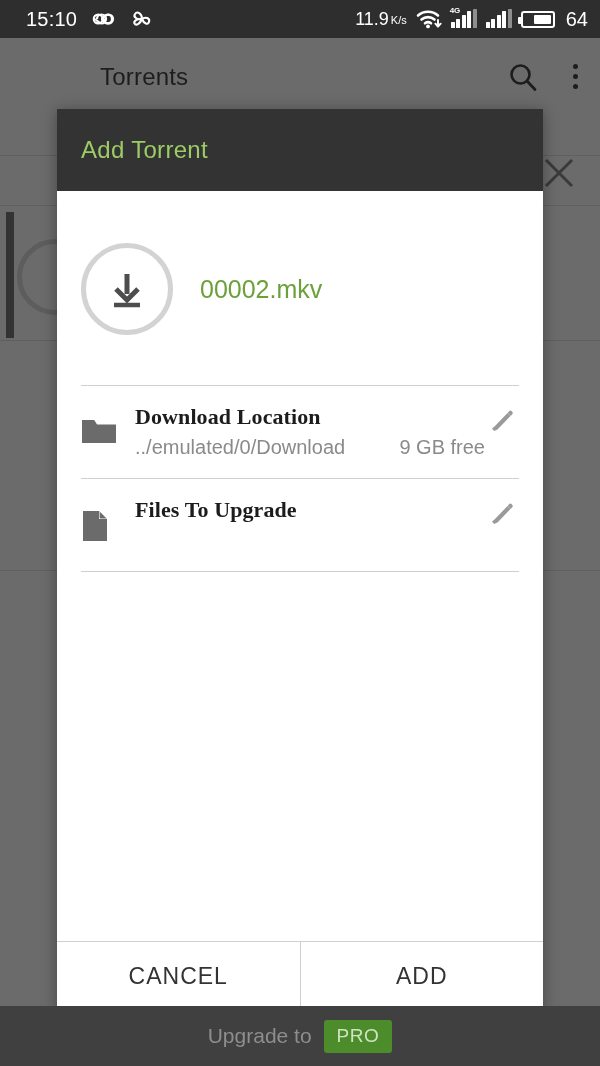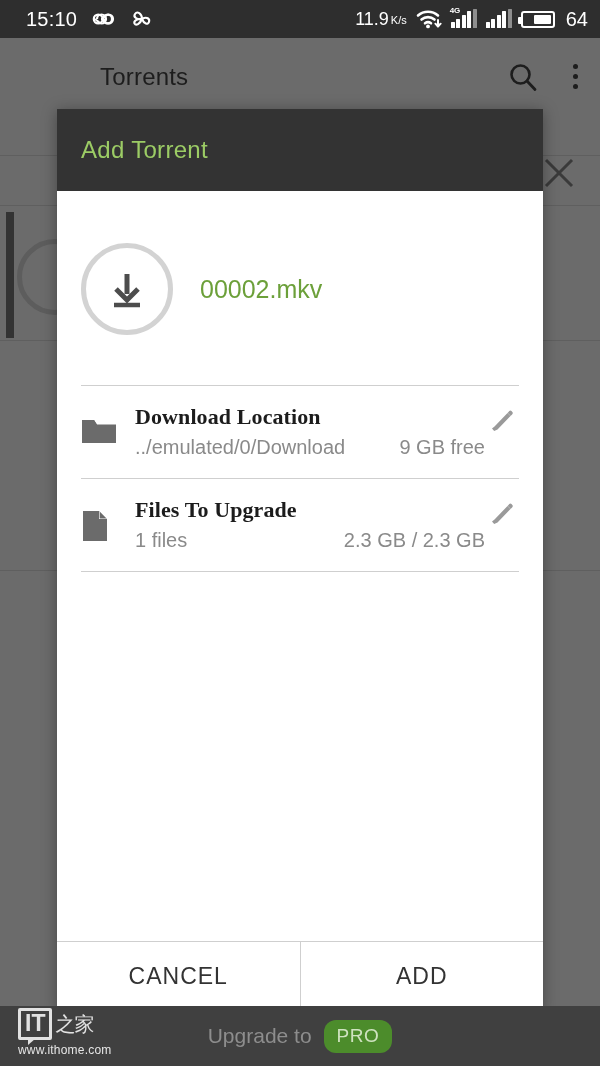--- a/index.html
+++ b/index.html
@@ -307,21 +307,21 @@
   }
   #bottom-bar .upgrade-text {
     font-size: 21px;
     color: #8d8d8d;
   }
   #bottom-bar .pro-badge {
     background: #4c8c2b;
     color: #cfe3c0;
     font-size: 19px;
     padding: 5px 13px 6px 13px;
-    border-radius: 12px;
+    border-radius: 3px;
     letter-spacing: .5px;
   }
 
   
   #watermark {
     position: absolute;
     left: 18px; top: 1008px;
     width: 180px;
     color: #d8d8d8;
     pointer-events: none;
@@ -515,24 +515,20 @@
       <div class="row">
         <span class="row-icon">
           <svg class="icon-svg" width="30" height="34" viewBox="0 0 30 34">
             <path d="M2,2 L18,2 L26,10 L26,32 L2,32 Z" fill="#6b6b6b"></path>
             <path d="M18,2 L18,10 L26,10 Z" fill="#ffffff"></path>
             <path d="M18.6,2.6 L25.4,9.4 L18.6,9.4 Z" fill="#6b6b6b"></path>
           </svg>
         </span>
         <span class="row-main">
           <span class="row-title">Files To Upgrade</span>
-          <span class="row-sub">
-            <span class="sub-left">1 files</span>
-            <span class="sub-right">2.3 GB / 2.3 GB</span>
-          </span>
         </span>
         <span class="row-edit">
           <svg class="icon-svg" width="26" height="26" viewBox="0 0 26 26">
             <path d="M3,20.5 L5.2,23 L8.5,21.5 L21.5,8 L18.5,5 L5.5,18.5 Z" fill="#9a9a9a"></path>
             <path d="M18.6,4.9 L21.6,7.9 L23.3,6.2 C24,5.5 24,4.6 23.3,3.9 L22.5,3.1 C21.8,2.4 20.9,2.4 20.3,3.1 Z" fill="#9a9a9a"></path>
           </svg>
         </span>
       </div>
 
       <div class="sep"></div>
@@ -545,21 +541,14 @@
       <button class="act">ADD</button>
     </div>
 
   </div>
 
   <div id="bottom-bar">
     <span class="upgrade-text">Upgrade to</span>
     <span class="pro-badge" style="background: rgb(76, 140, 43);">PRO</span>
   </div>
 
-  <div id="watermark">
-    <span class="wm-logo">
-      <span class="wm-it">IT</span>
-      <span class="wm-cn">之家</span>
-    </span>
-    <div class="wm-url">www.ithome.com</div>
-  </div>
 
 </div>
 
 </body></html>

